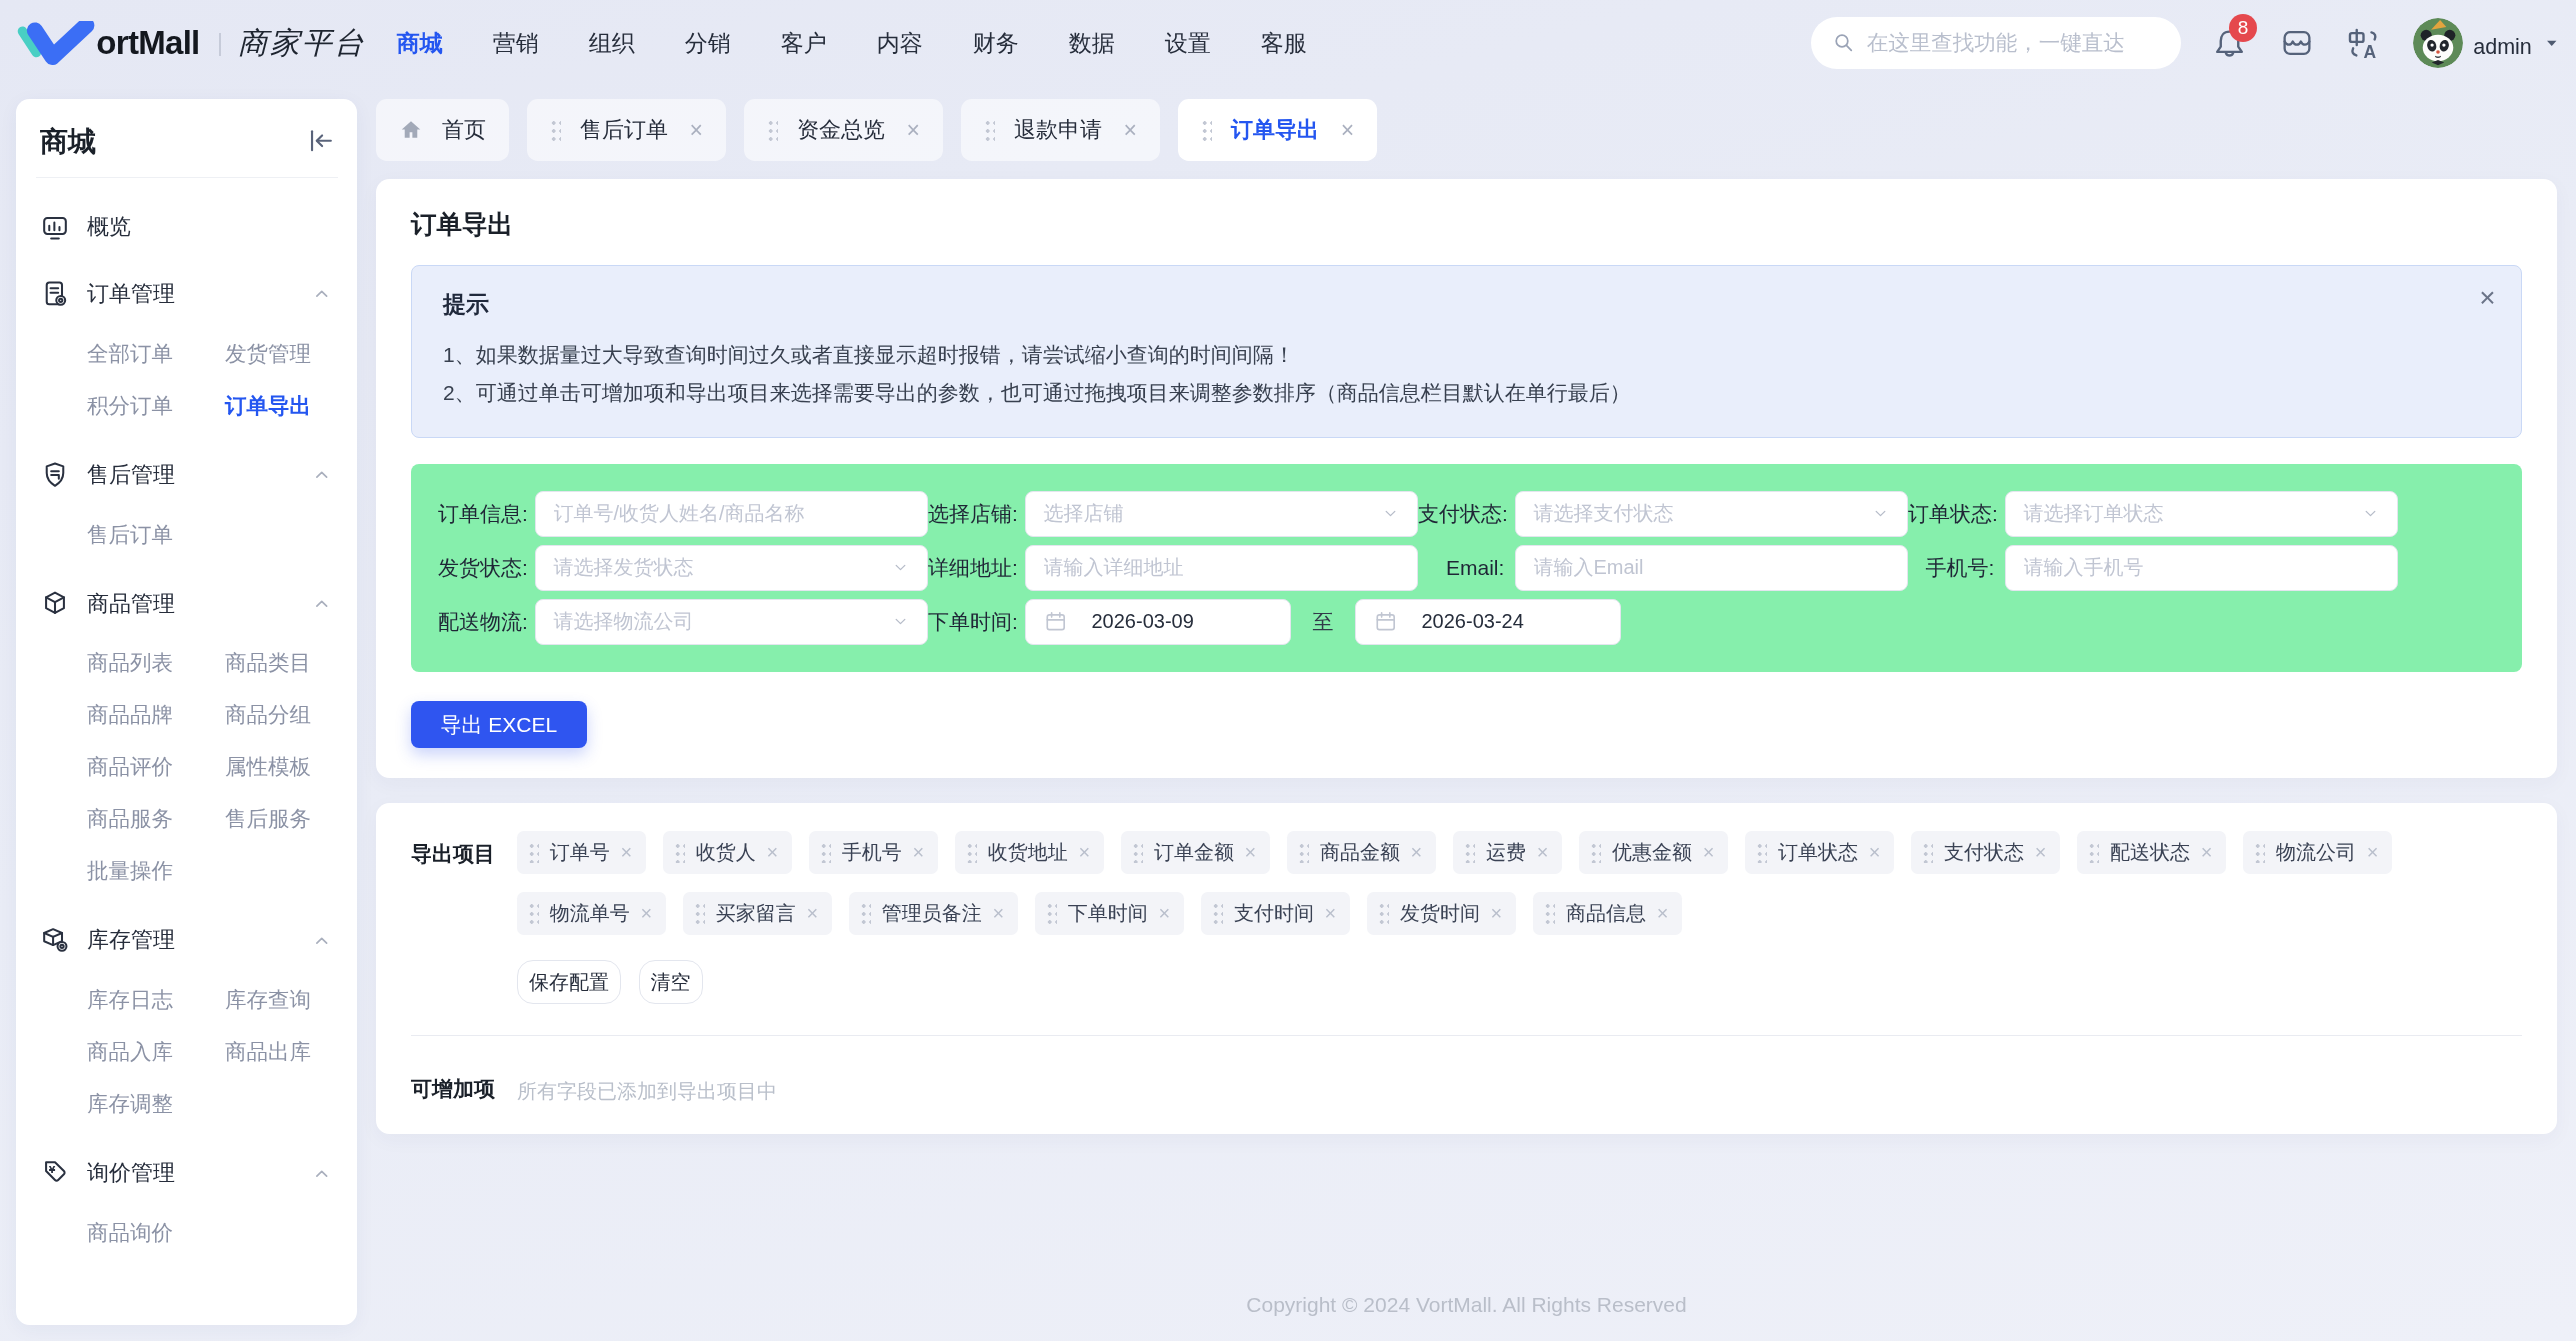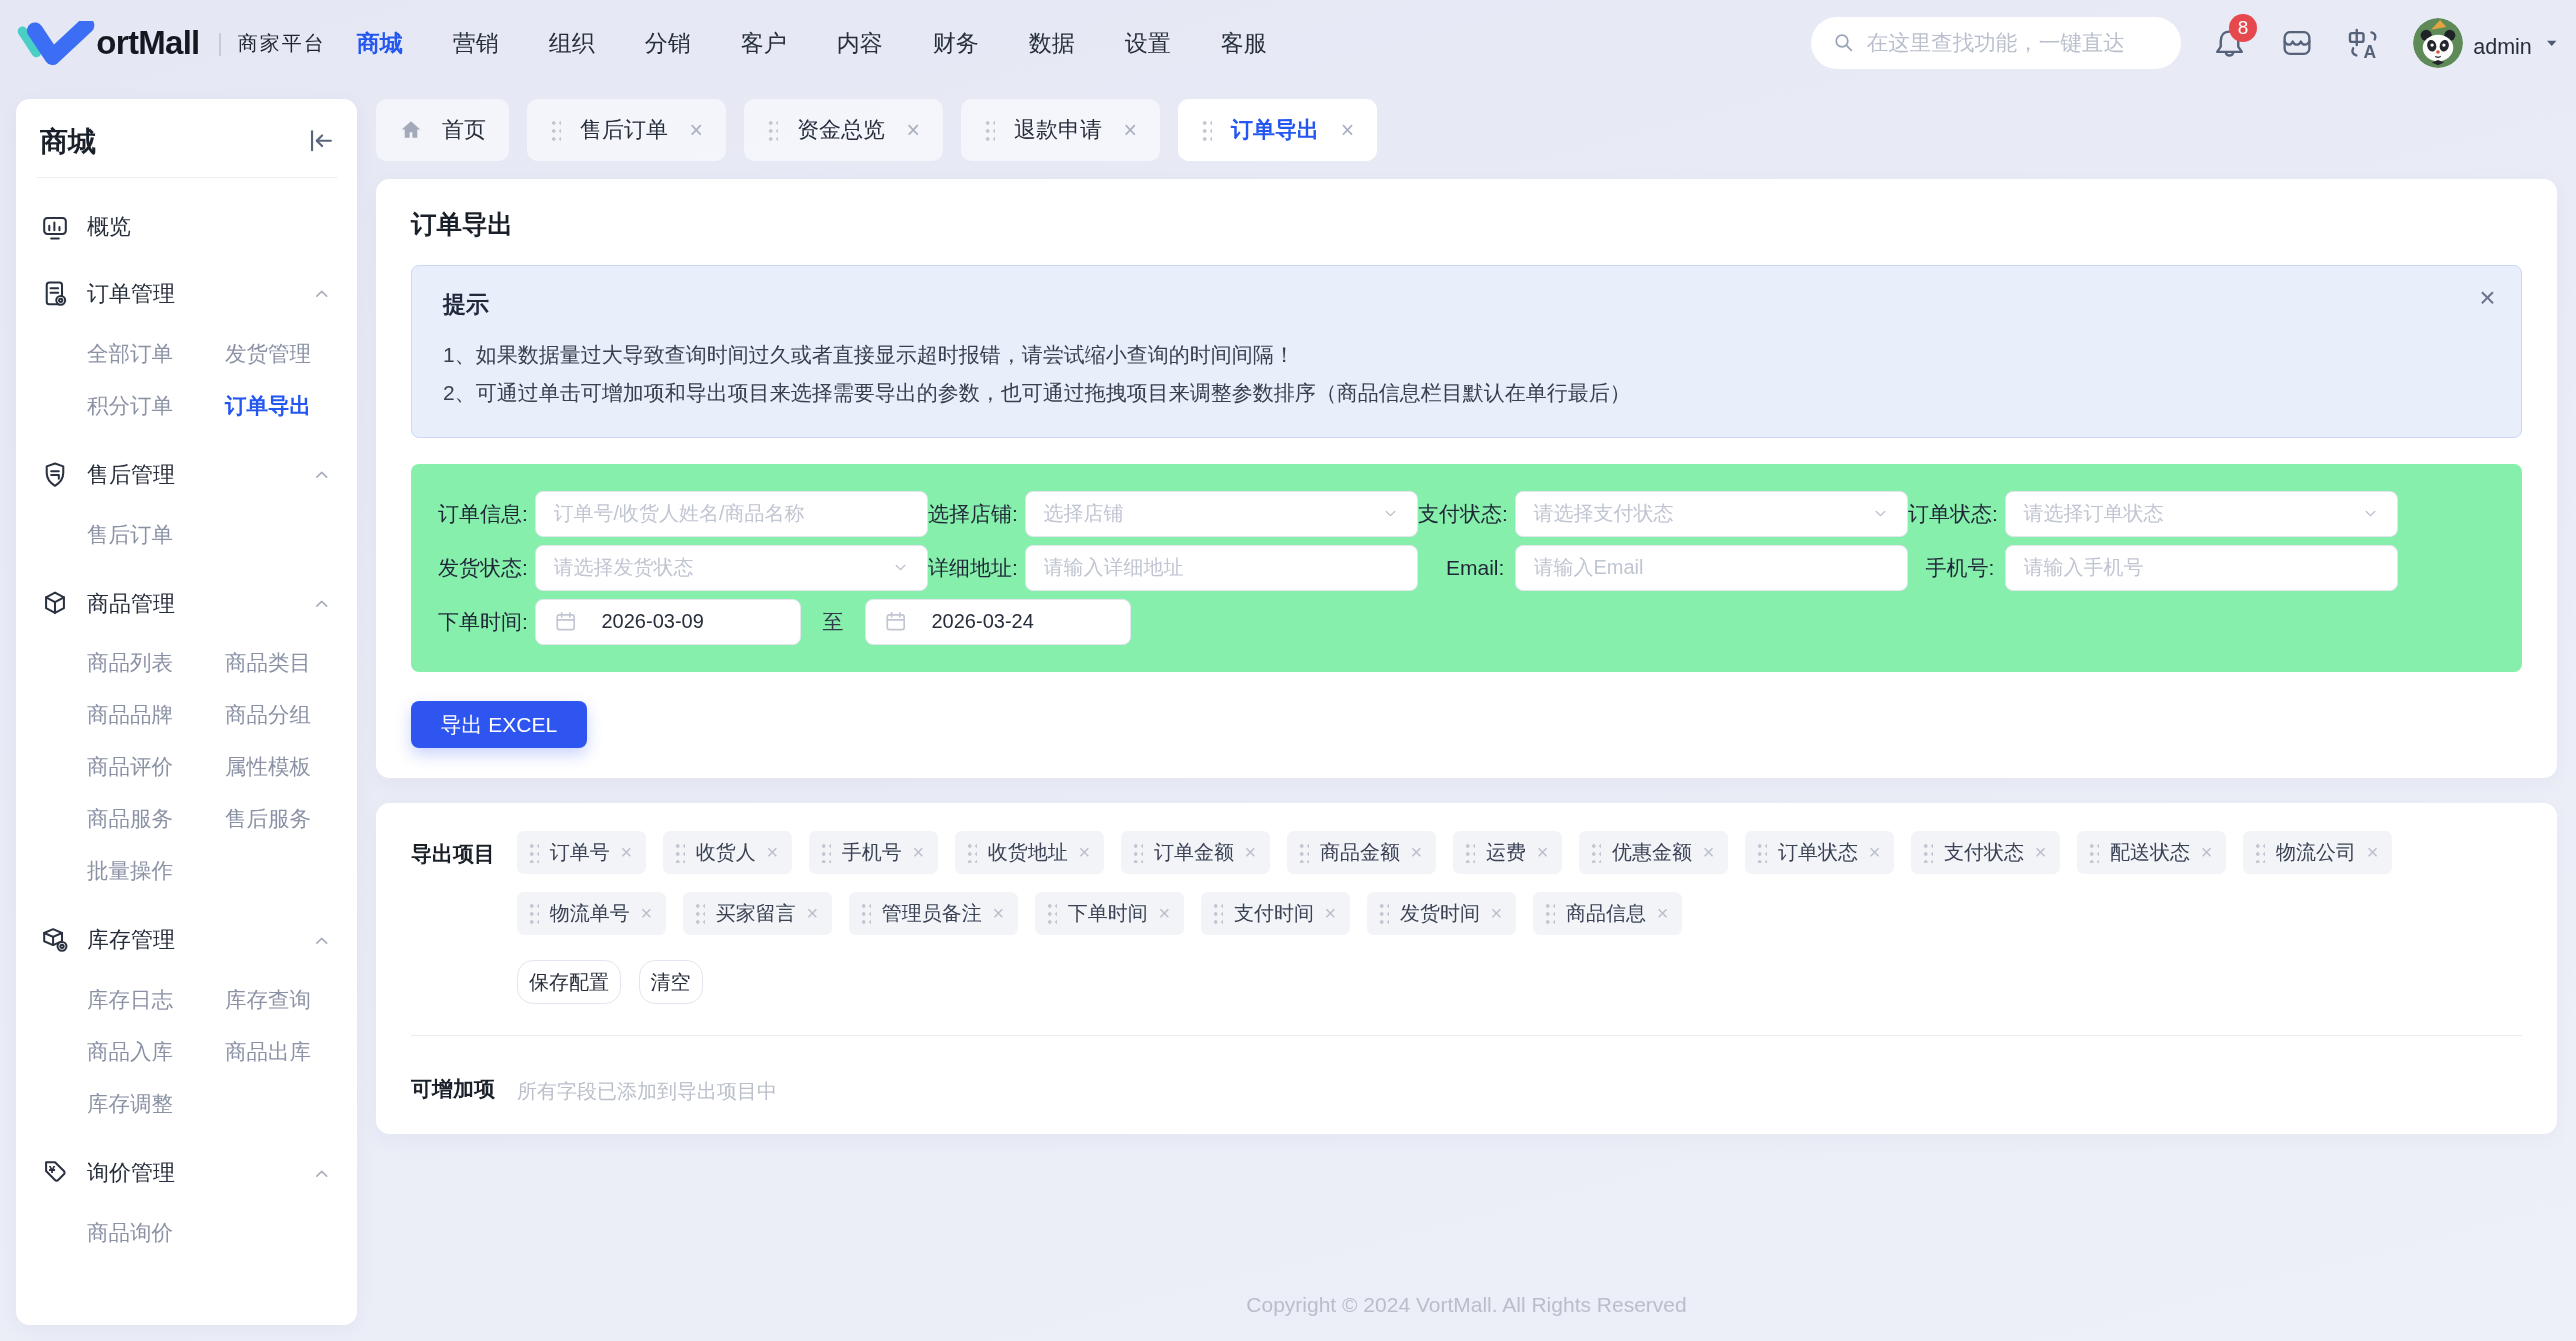--- a/index.html
+++ b/index.html
@@ -8,21 +8,21 @@
     background:linear-gradient(165deg,#e5e8f4 0%,#e9ecf6 45%,#eef0f8 100%);
     color:#262d3b; }
   a { text-decoration:none; color:inherit; cursor:pointer; }
 
   
   .topnav { height:86px; display:flex; align-items:center; padding:0 16px; }
   .brand { display:flex; align-items:center; }
   .brand svg.logo { width:79px; height:44px; margin-right:1.3px; }
   .brand-name { font-size:33px; font-weight:800; color:#14181f; letter-spacing:-0.7px; }
   .brand-sep { font-size:23px; color:#c4c9d7; margin:0 14.8px 0 17.5px; font-weight:300; }
-  .brand-platform { font-size:20px; color:#1e2530; letter-spacing:2px; }
+  .brand-platform { font-size:30px; color:#1e2530; letter-spacing:2px;font-style:italic; }
   .topmenu { display:flex; gap:50px; margin-left:31px; font-size:23px; color:#262d3b; }
   .topmenu a { padding:4px 0; }
   .topmenu a.active { color:#2456f0; font-weight:700; }
   .nav-right { margin-left:auto; display:flex; align-items:center; gap:31px; }
   .searchbox { width:370px; height:52px; background:#ffffff; border-radius:27px;
     display:flex; align-items:center; gap:10.7px; padding:0 20px; }
   .searchbox input { border:none; outline:none; flex:1; font-size:21.5px; background:transparent;
     font-family:inherit; color:#333; }
   .searchbox input::placeholder { color:#b9bfcd; }
   .icon-btn { position:relative; width:36px; height:36px; display:flex; align-items:center;
@@ -408,20 +408,29 @@
           <span class="flabel">Email:</span>
           <input class="ctrl" placeholder="请输入Email" style="">
         </div>
         <div class="field">
           <span class="flabel">手机号:</span>
           <input class="ctrl" placeholder="请输入手机号" style="">
         </div>
       </div>
 
       <div class="frow">
+        <div class="field">
+          <span class="flabel">配送物流:</span>
+          <div class="ctrl select">
+            <span class="ph">请选择物流公司</span>
+            <svg class="chev" viewBox="0 0 44 44">
+                <path d="M12 17 L22 27 L32 17"></path>
+              </svg>
+          </div>
+        </div>
         <div class="field" style="width:auto;">
           <span class="flabel">下单时间:</span>
           <div class="ctrl date">
             <svg class="cal" viewBox="0 0 44 44">
               <rect x="6" y="9" width="31" height="27" rx="4"></rect>
                 <path d="M14 5 v8 M29 5 v8 M6 18 h31"></path>
             </svg>
             <span class="dval">2026-03-09</span>
           </div>
           <span class="dsep">至</span>

